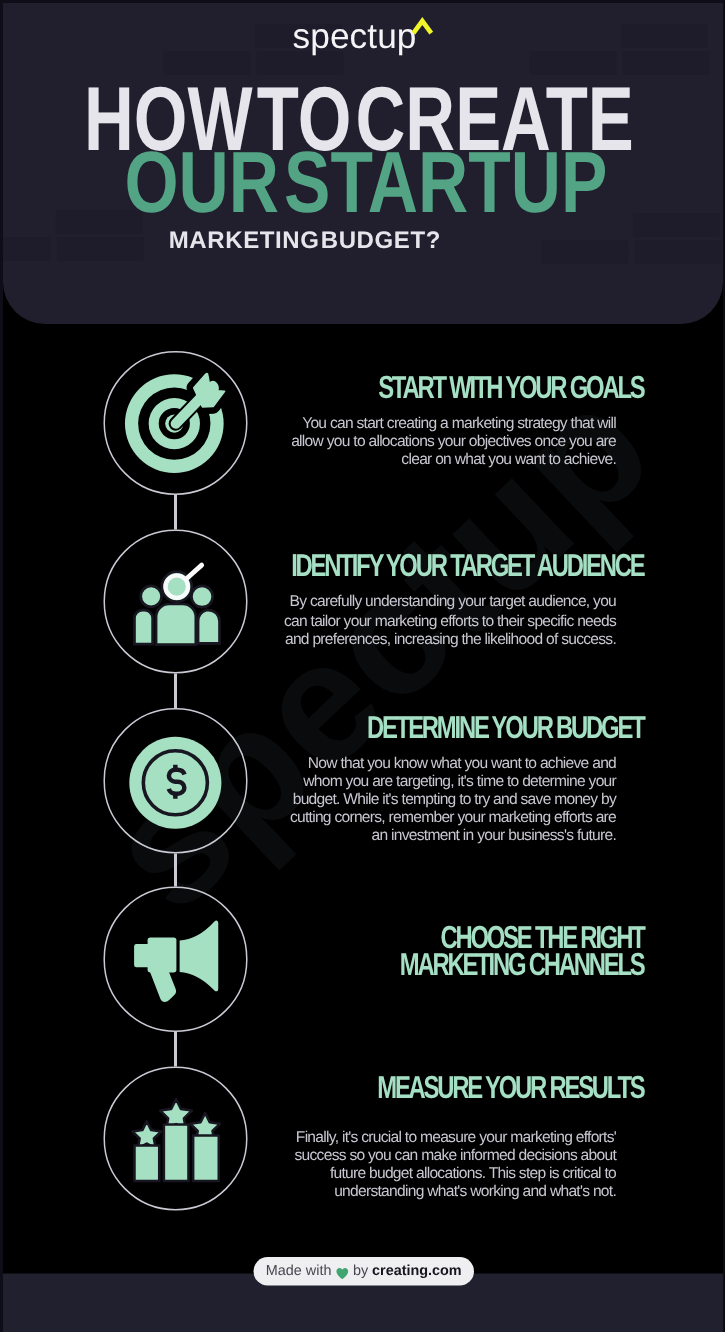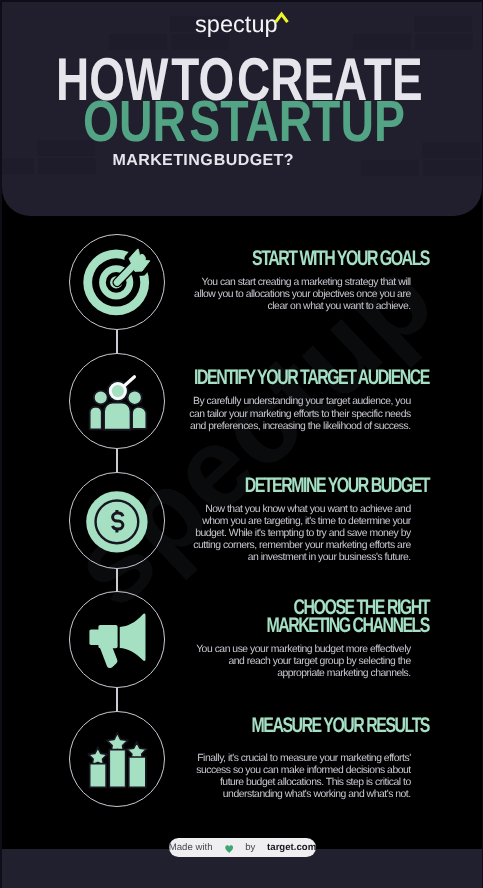--- a/index.html
+++ b/index.html
@@ -44,21 +44,21 @@
       display:flex;flex-direction:column;justify-content:center;}
 .s-title{font-weight:700;color:#A5E0C5;font-size:21.2px;line-height:18.2px;
       letter-spacing:-1.96px;transform:scaleX(0.75);transform-origin:left top;
       width:320px;margin-bottom:8.9px;white-space:pre-line;}
 .s-body{color:#C8C7D1;font-size:10.4px;line-height:12.1px;letter-spacing:-0.48px;width:222px;}
 
 
 .footband{position:absolute;left:0;top:846.6px;width:480px;height:39.4px;background:#21202E;}
 .badge{position:absolute;left:167.3px;top:836.2px;width:147.4px;height:19.2px;
        background:#EFEFF2;border-radius:10px;font-size:9.6px;
-       color:#48474F;display:flex;align-items:center;justify-content:space-between;white-space:nowrap;}
+       color:#48474F;display:flex;align-items:center;justify-content:center;white-space:nowrap;}
 .badge .hx{display:inline-block;margin:0 2.6px 0 3.4px;line-height:0;}
 .badge b{font-weight:700;color:#17161F;margin-left:2.6px;}
 </style>
 </head>
 <body>
 
 <div class="outer"></div>
 <div class="page">
 
   <div class="hero">
@@ -158,21 +158,20 @@
   <path d="M73.95 22.25 C66.1 30.8 58.6 34.4 50.75 34.95 L50.75 55.95 C58.6 56.5 66.1 60.1 73.95 68.25 C75.2 69.5 76.5 68.9 76.5 67.2 L76.5 23.3 C76.5 21.6 75.2 21.0 73.95 22.25 Z"></path>
   <path d="M31.2 33.0 L46.8 33.0 A1.8 1.8 0 0 1 48.6 34.8 L48.6 54.5 A1.8 1.8 0 0 1 46.8 56.3 L31.2 56.3 A1.8 1.8 0 0 1 29.4 54.5 L29.4 34.8 A1.8 1.8 0 0 1 31.2 33.0 Z"></path>
   <path d="M22.0 37.4 L30.5 37.4 L30.5 52.9 L22.0 52.9 A1.6 1.6 0 0 1 20.4 51.3 L20.4 39.0 A1.6 1.6 0 0 1 22.0 37.4 Z"></path>
   <path d="M30.0 53.3 L42.6 53.3 L48.1 67.4 C48.7 69.0 48.4 70.2 47.2 71.4 L43.8 74.7 C41.6 76.8 38.6 76.3 37.7 73.4 Z"></path>
  </g>
 </svg></span></div>
         <div class="connector"></div>
         <div class="txt">
           <div class="s-title">CHOOSE THE RIGHT
 MARKETING CHANNELS</div>
-          <div class="s-body">You can use your marketing budget more effectively and reach your target group by selecting the appropriate marketing channels.</div>
         </div>
       </div>
       <div class="step">
         <div class="ring"><span><svg width="96" height="96" viewBox="0 0 96 96">
  <g fill="#A5E0C3" stroke="#181621" stroke-width="1.7" stroke-linejoin="round">
   <path d="M28.85 36.5 L31.8 42.4 L38.4 43.4 L33.6 48.0 L34.8 54.6 L28.85 51.4 L22.9 54.6 L24.1 48.0 L19.3 43.4 L25.9 42.4 Z"></path>
   <path d="M48.35 21.8 L51.6 28.3 L58.9 29.4 L53.6 34.6 L54.9 41.9 L48.35 38.4 L41.8 41.9 L43.1 34.6 L37.8 29.4 L45.1 28.3 Z"></path>
   <path d="M67.75 31.0 L70.8 37.2 L77.6 38.2 L72.7 43.0 L73.9 49.8 L67.75 46.6 L61.6 49.8 L62.8 43.0 L57.9 38.2 L64.7 37.2 Z"></path>
   <rect x="20.65" y="52.7" width="16.5" height="23.6"></rect>
   <rect x="40.25" y="38.7" width="16.4" height="37.6"></rect>
@@ -188,16 +187,16 @@
 
   <div class="footband"></div>
   <div class="badge">
     <span>Made with</span>
     <span class="hx">
         <svg width="8.4" height="8.1" viewBox="0 0 11 10.6" style="display:block;margin-top:2.2px">
           <path d="M5.5 10.3 C5.5 10.3 0.35 6.7 0.35 3.3 C0.35 1.55 1.6 0.35 3.05 0.35 C4.1 0.35 5.0 1.0 5.5 1.9 C6.0 1.0 6.9 0.35 7.95 0.35 C9.4 0.35 10.65 1.55 10.65 3.3 C10.65 6.7 5.5 10.3 5.5 10.3 Z" fill="#3FA571"></path>
         </svg>
       </span>
     <span>by</span>
-    <b>target.com</b>
+    <b>creating.com</b>
   </div>
 
 </div>
 
 </body></html>

